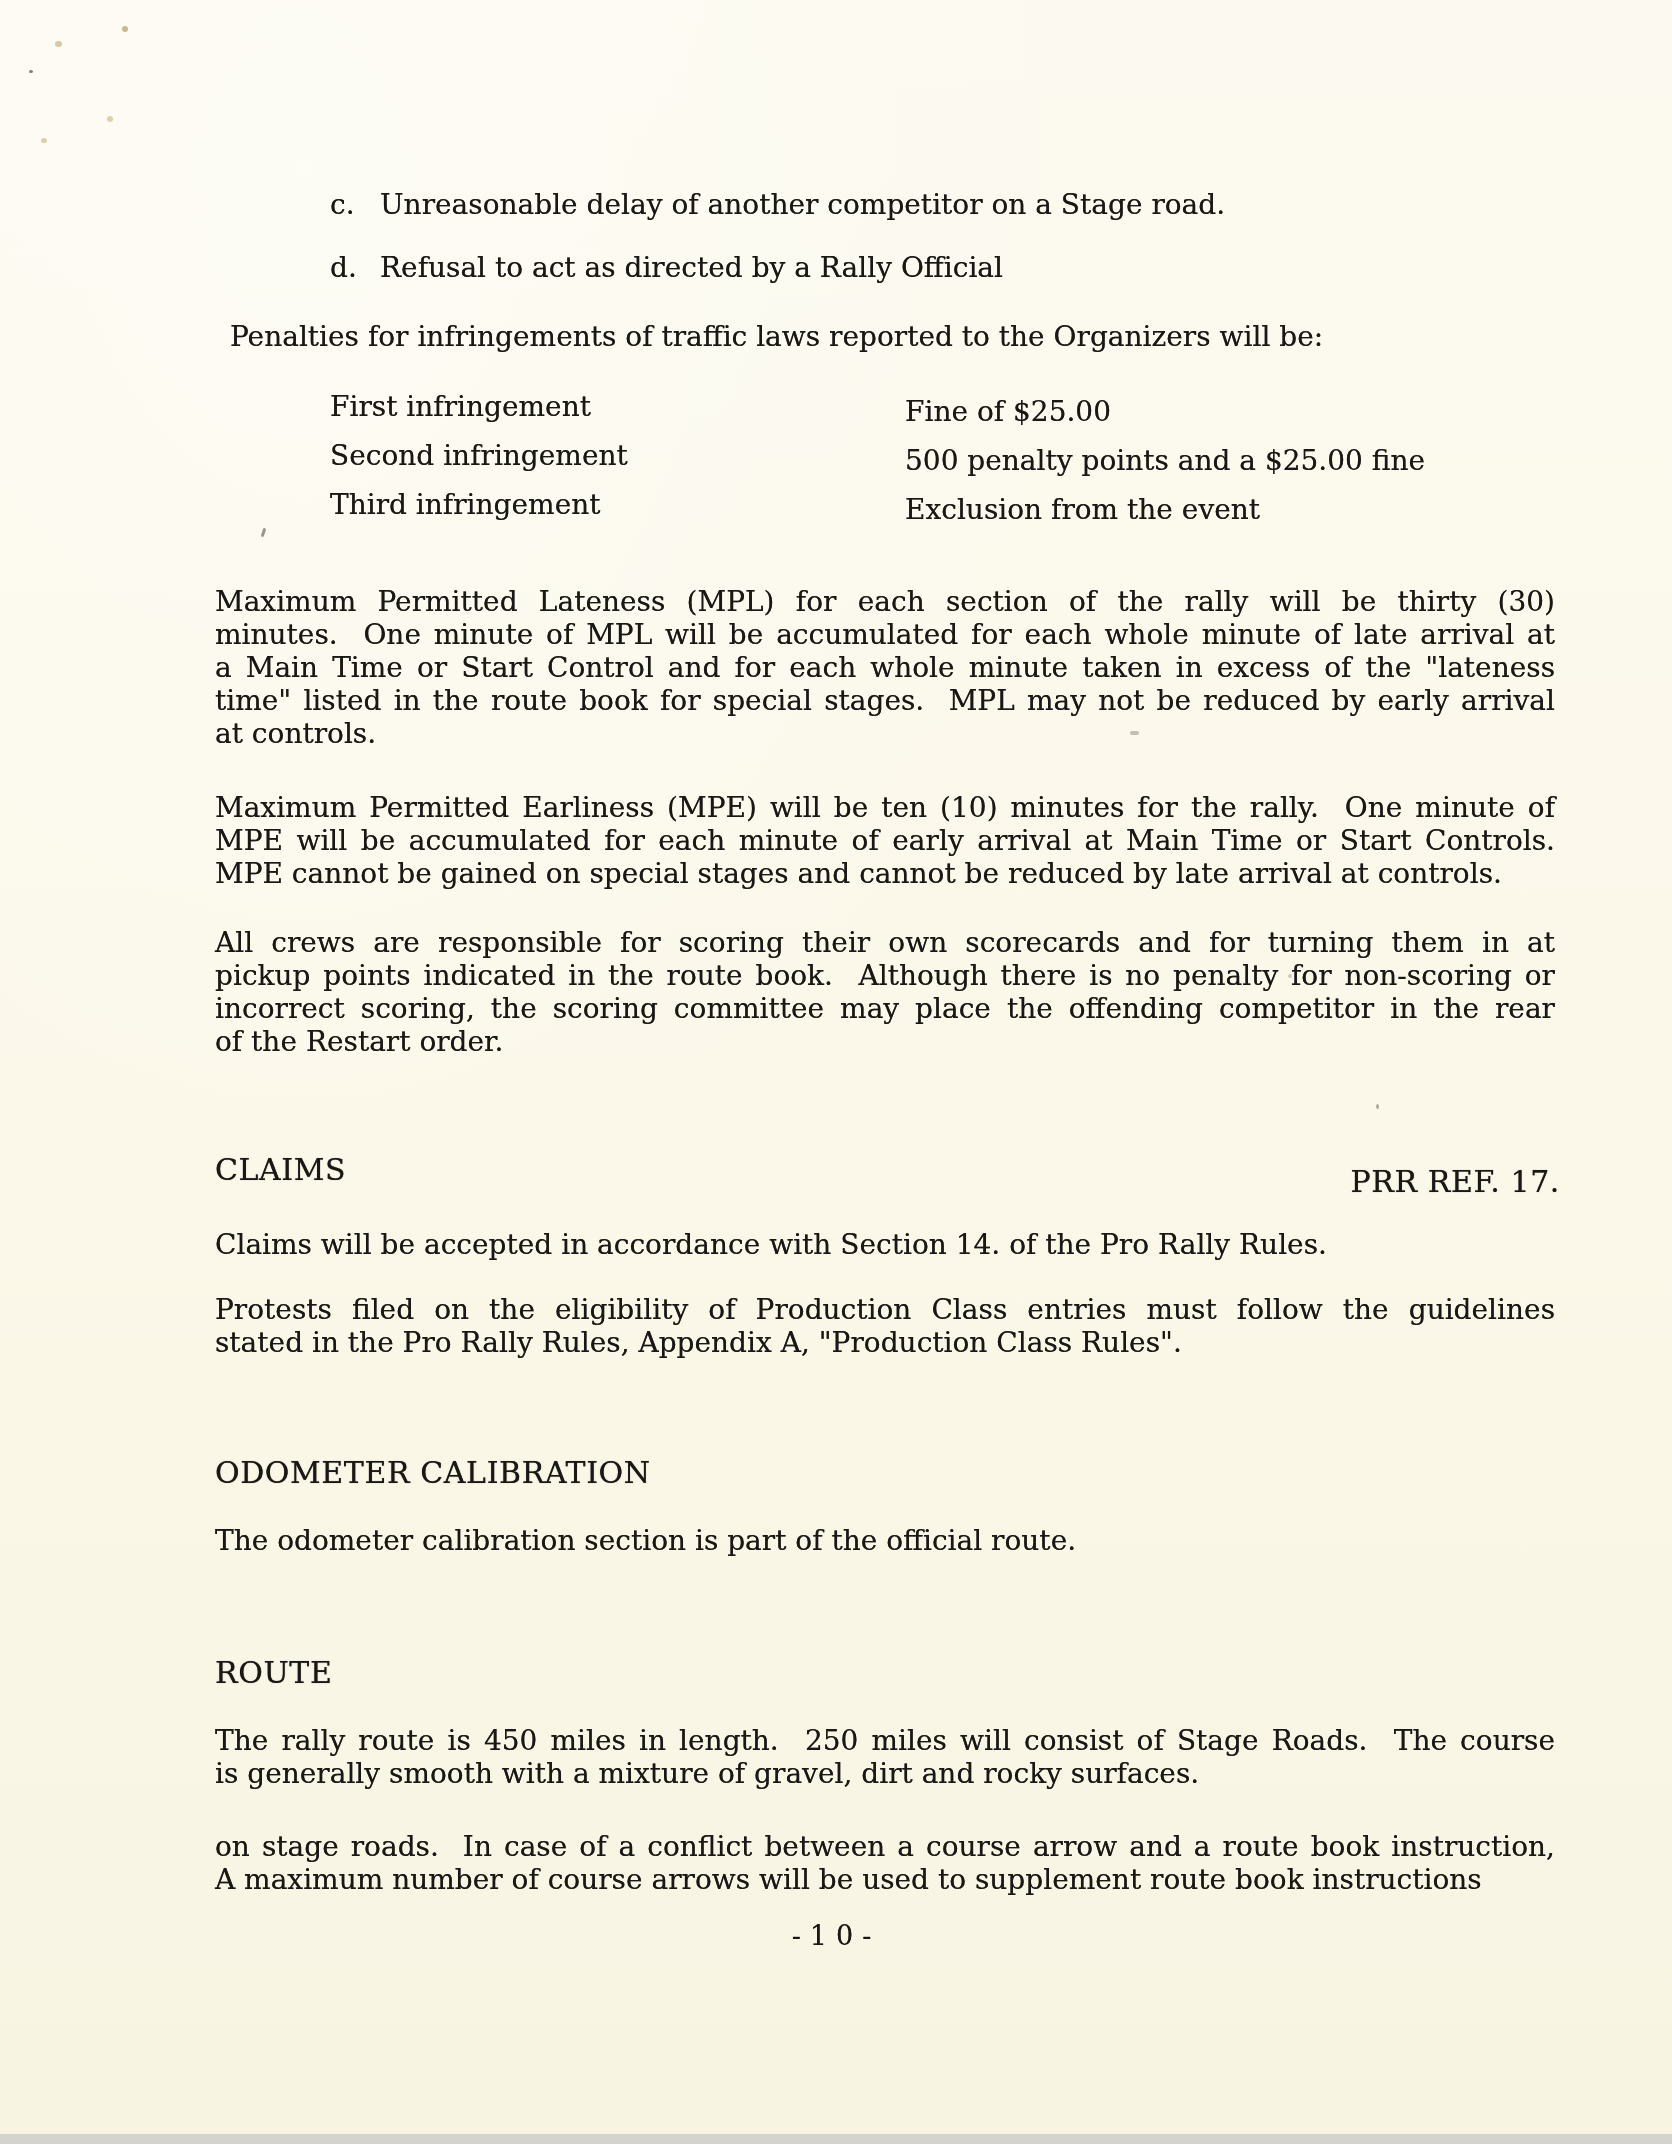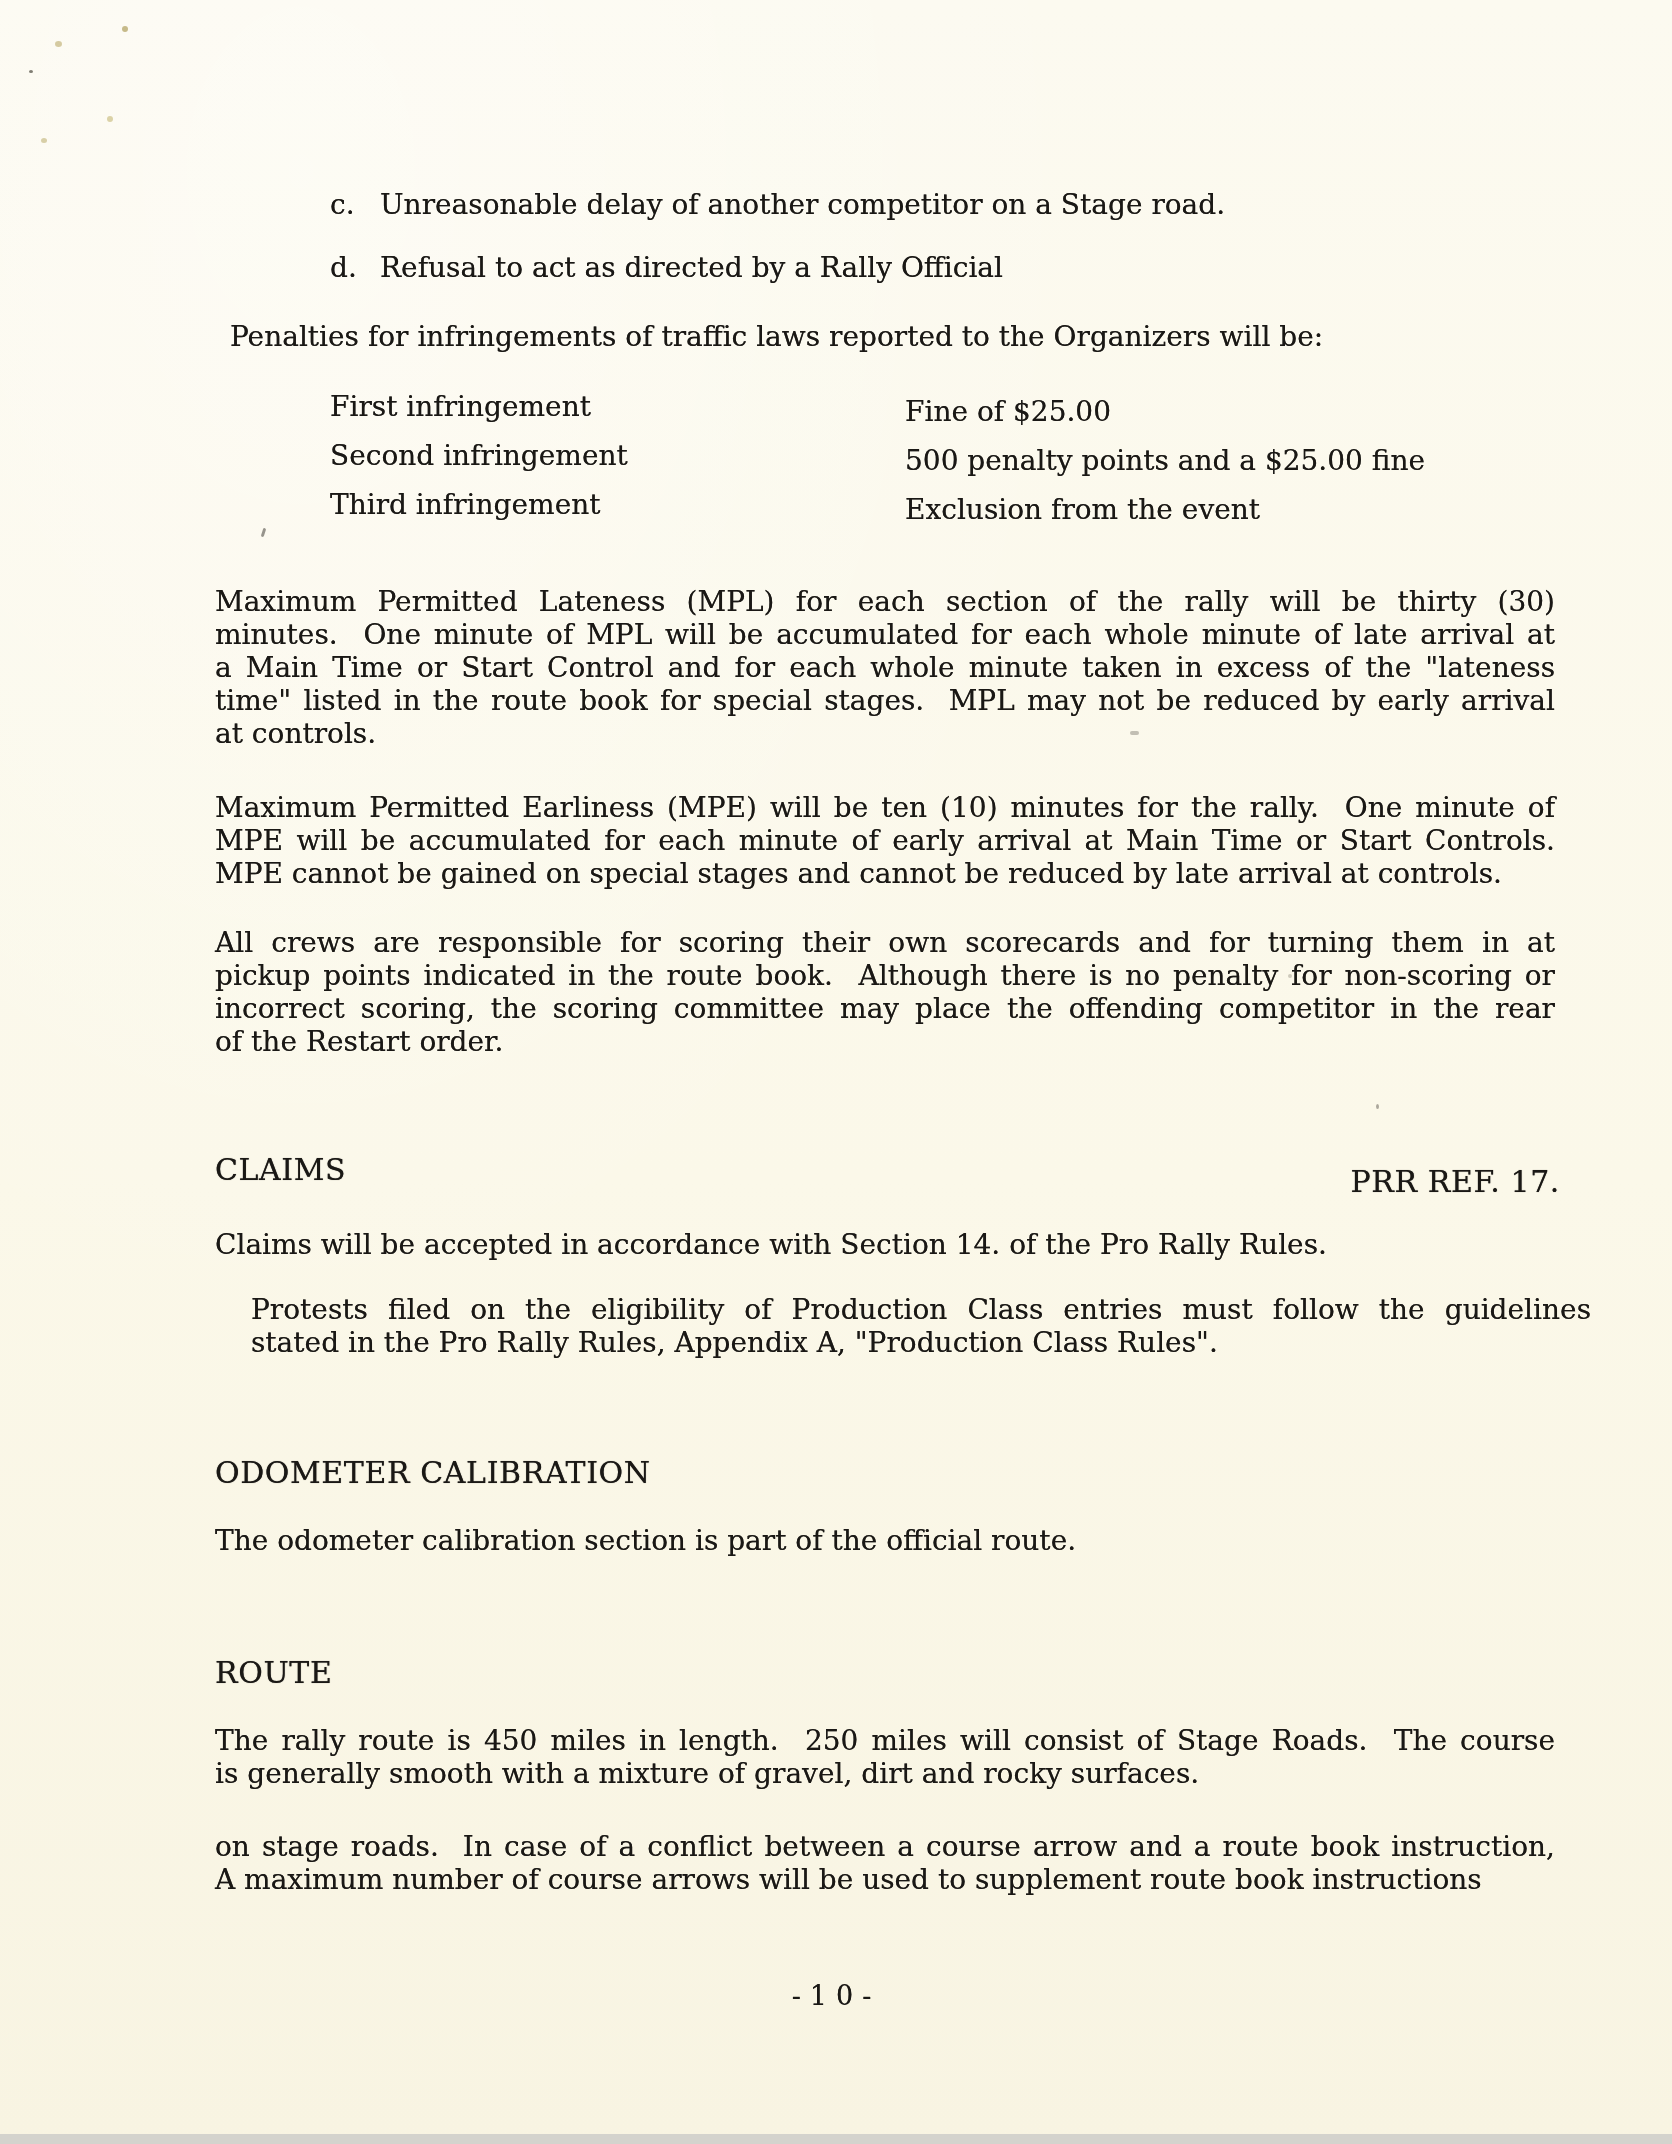--- a/index.html
+++ b/index.html
@@ -76,33 +76,33 @@
 
 <div class="abs txt para justified" style="left:215px; top:791px;"><div class="tline">Maximum Permitted Earliness (MPE) will be ten (10) minutes for the rally.  One minute of</div><div class="tline">MPE will be accumulated for each minute of early arrival at Main Time or Start Controls.</div><div class="tline">MPE cannot be gained on special stages and cannot be reduced by late arrival at controls.</div></div>
 
 <div class="abs txt para justified" style="left:215px; top:926px;"><div class="tline">All crews are responsible for scoring their own scorecards and for turning them in at</div><div class="tline">pickup points indicated in the route book.  Although there is no penalty for non-scoring or</div><div class="tline">incorrect scoring, the scoring committee may place the offending competitor in the rear</div><div class="tline">of the Restart order.</div></div>
 
 <div class="abs heading" style="left:215px; top:1152px;">CLAIMS</div>
 <div class="abs heading" style="right:112px; top:1164px;">PRR REF. 17.</div>
 
 <div class="abs txt para justified" style="left:215px; top:1228px;"><div class="tline">Claims will be accepted in accordance with Section 14. of the Pro Rally Rules.</div></div>
 
-<div class="abs txt para justified" style="left:215px; top:1293px;margin-left:36px;"><div class="tline">Protests filed on the eligibility of Production Class entries must follow the guidelines</div><div class="tline">stated in the Pro Rally Rules, Appendix A, "Production Class Rules".</div></div>
+<div class="abs txt para justified" style="left:215px; top:1293px;"><div class="tline">Protests filed on the eligibility of Production Class entries must follow the guidelines</div><div class="tline">stated in the Pro Rally Rules, Appendix A, "Production Class Rules".</div></div>
 
 <div class="abs heading" style="left:215px; top:1455px;">ODOMETER CALIBRATION</div>
 
 <div class="abs txt para justified" style="left:215px; top:1524px;"><div class="tline">The odometer calibration section is part of the official route.</div></div>
 
 <div class="abs heading" style="left:215px; top:1655px;">ROUTE</div>
 
 <div class="abs txt para justified" style="left:215px; top:1724px;"><div class="tline">The rally route is 450 miles in length.  250 miles will consist of Stage Roads.  The course</div><div class="tline">is generally smooth with a mixture of gravel, dirt and rocky surfaces.</div></div>
 
 <div class="abs txt para justified" style="left:215px; top:1830px;"><div class="tline">on stage roads.  In case of a conflict between a course arrow and a route book instruction,</div><div class="tline">A maximum number of course arrows will be used to supplement route book instructions</div></div>
 
-<div class="abs page-number" style="top:1980px;">-10-</div>
+<div class="abs page-number" style="top:1920px;">-10-</div>
 
 <div class="speck" style="left:122px; top:26px;  width:6px; height:6px; background:#a99750; opacity:.65;"></div>
 <div class="speck" style="left:55px;  top:41px;  width:7px; height:6px; background:#b4a35c; opacity:.55;"></div>
 <div class="speck" style="left:29px;  top:70px;  width:4px; height:3px; background:#4a473c; opacity:.7;"></div>
 <div class="speck" style="left:107px; top:116px; width:6px; height:6px; background:#c0b068; opacity:.55;"></div>
 <div class="speck" style="left:41px;  top:138px; width:6px; height:5px; background:#b4a35c; opacity:.5;"></div>
 <div class="speck" style="left:262px; top:528px; width:3px; height:9px; background:#54504a; opacity:.6; border-radius:2px; transform:rotate(18deg);"></div>
 <div class="speck" style="left:1130px; top:731px; width:9px; height:4px; background:#7d786e; opacity:.45; border-radius:2px;"></div>
 <div class="speck" style="left:1376px; top:1104px; width:3px; height:5px; background:#6b665c; opacity:.55;"></div>
 <div class="speck" style="left:1288px; top:974px; width:4px; height:4px; background:#8d8778; opacity:.4;"></div>

